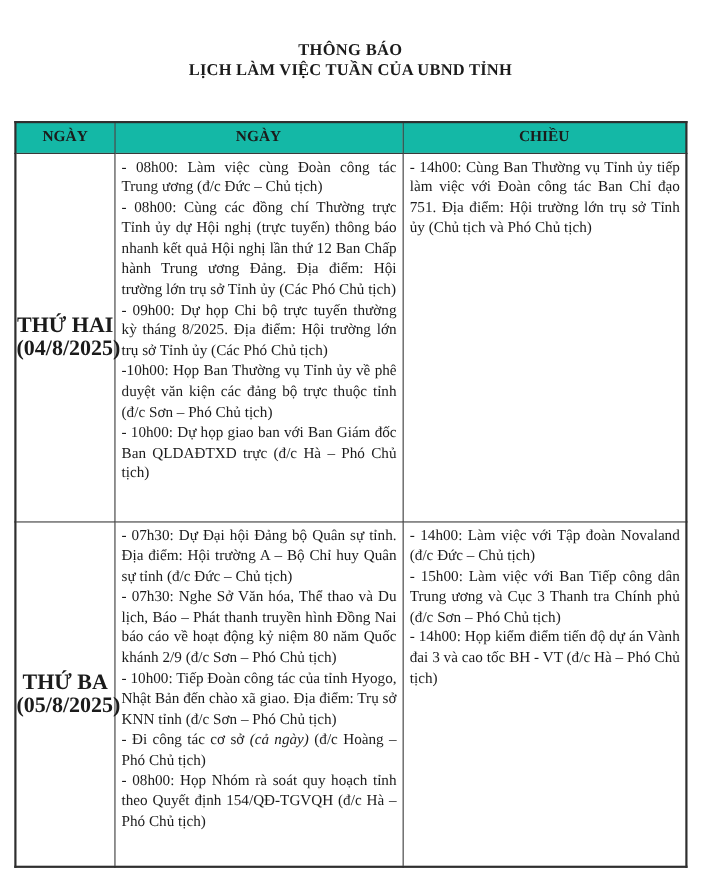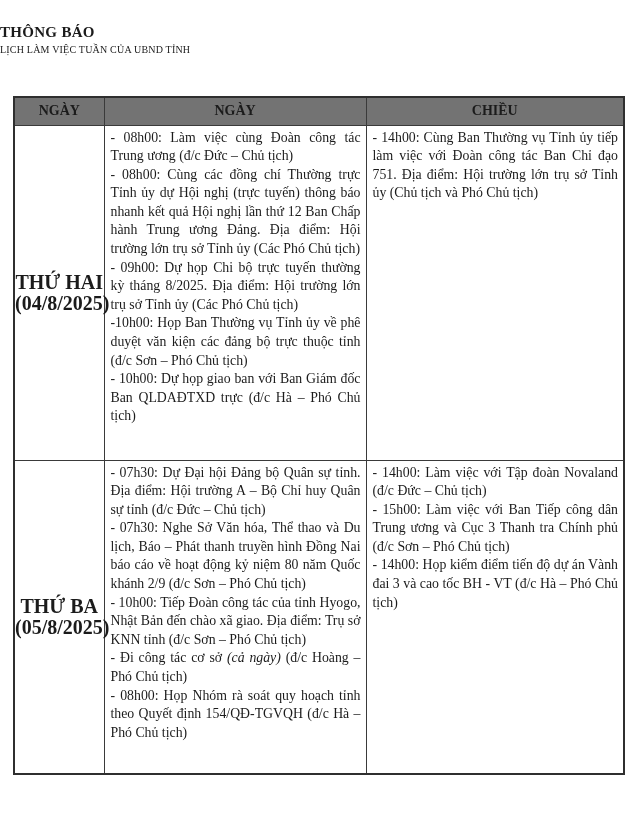--- a/index.html
+++ b/index.html
@@ -4,30 +4,30 @@
 <style>
   * { margin: 0; padding: 0; box-sizing: border-box; }
   html, body { background: #ffffff; }
   body {
     width: 637px;
     height: 813px;
     font-family: "Liberation Serif", "DejaVu Serif", serif;
     color: #1b1b1b;
     overflow: hidden;
   }
-  .doc-header { text-align: left; padding-top: 24px; }
+  .doc-header { text-align: center; padding-top: 38px; }
   .doc-title {
     font-size: 15px;
     font-weight: bold;
     letter-spacing: 0.3px;
     line-height: 17px;
   }
   .doc-subtitle {
-    font-size: 10px;
-    font-weight: normal;
+    font-size: 15px;
+    font-weight: bold;
     letter-spacing: 0.2px;
     line-height: 18px;
   }
   .doc-range {
     font-size: 14.5px;
     font-weight: bold;
     font-style: italic;
     line-height: 18px;
   }
   table.schedule {
@@ -39,21 +39,21 @@
   table.schedule, table.schedule th, table.schedule td {
     border: 1px solid #3a3a3a;
   }
   table.schedule { border: 2px solid #2f2f2f; }
   th {
     font-size: 14px;
     font-weight: bold;
     height: 28px;
     text-align: center;
     vertical-align: middle;
-    background: #737373;
+    background: #14b8a6;
   }
   col.c-day { width: 90px; }
   col.c-morning { width: 262px; }
   col.c-afternoon { width: 258px; }
   td.day-cell {
     text-align: center;
     vertical-align: middle;
     font-weight: bold;
     font-size: 20px;
     line-height: 21px;

